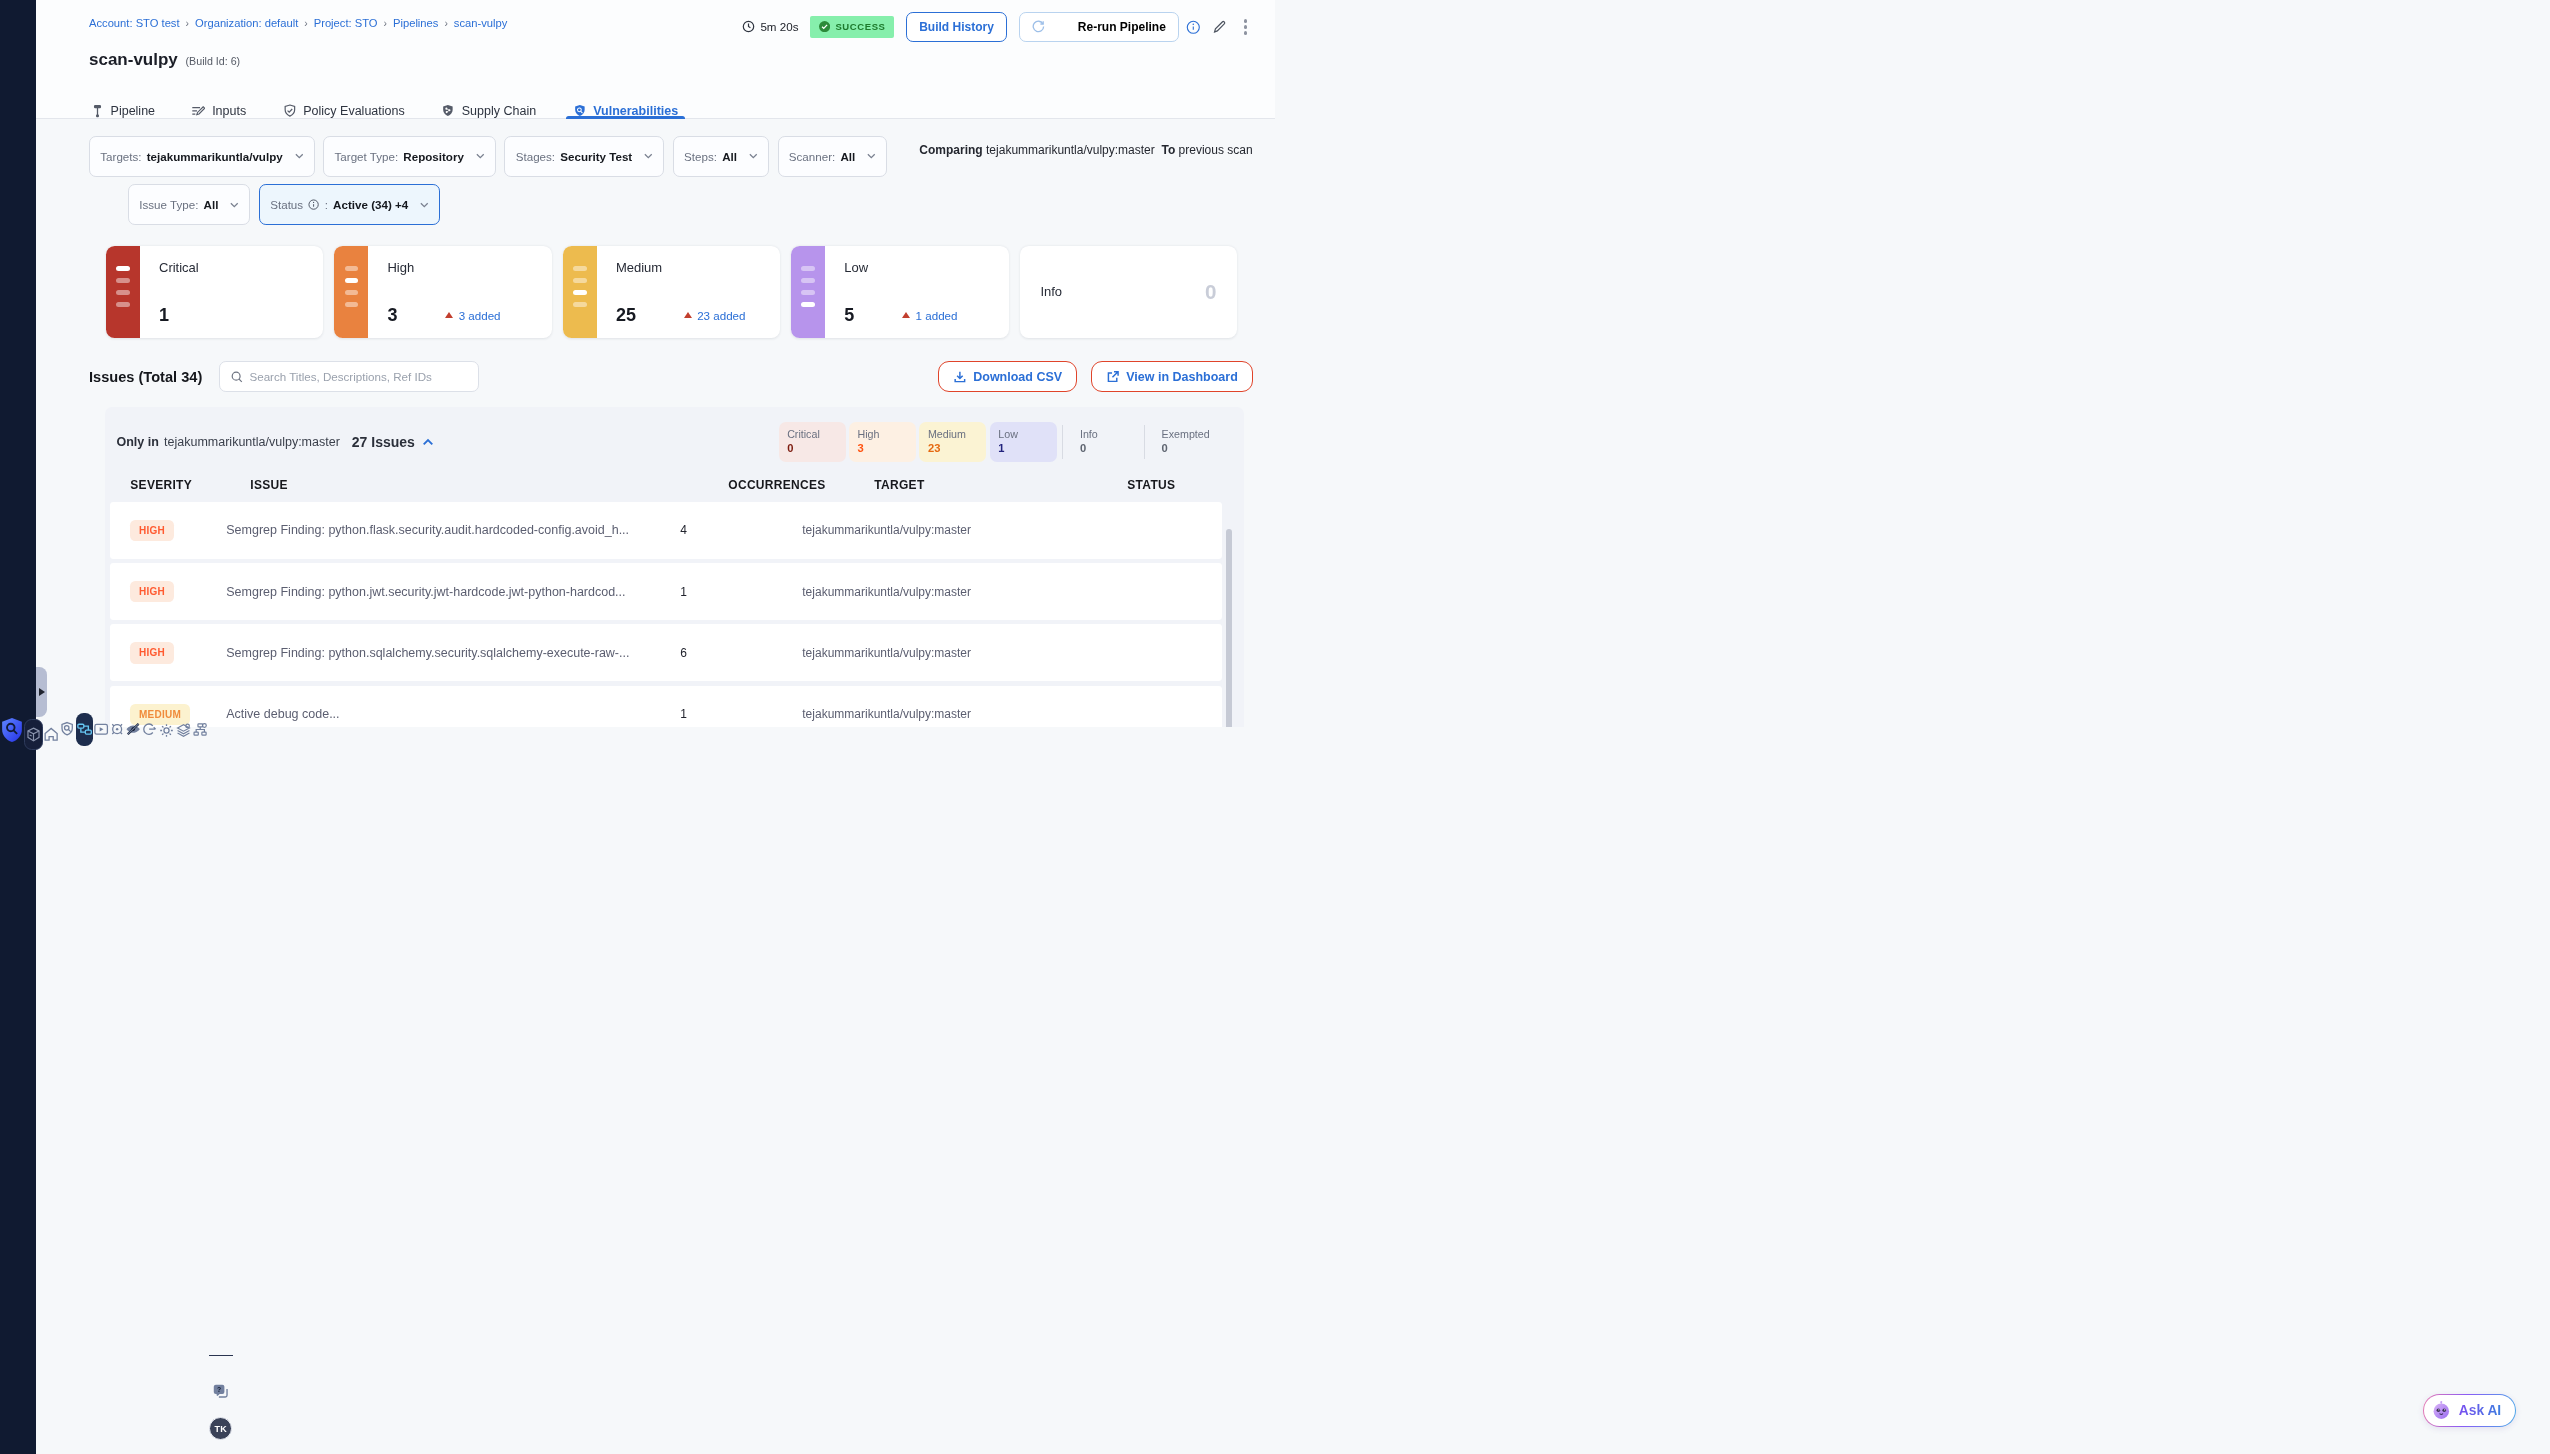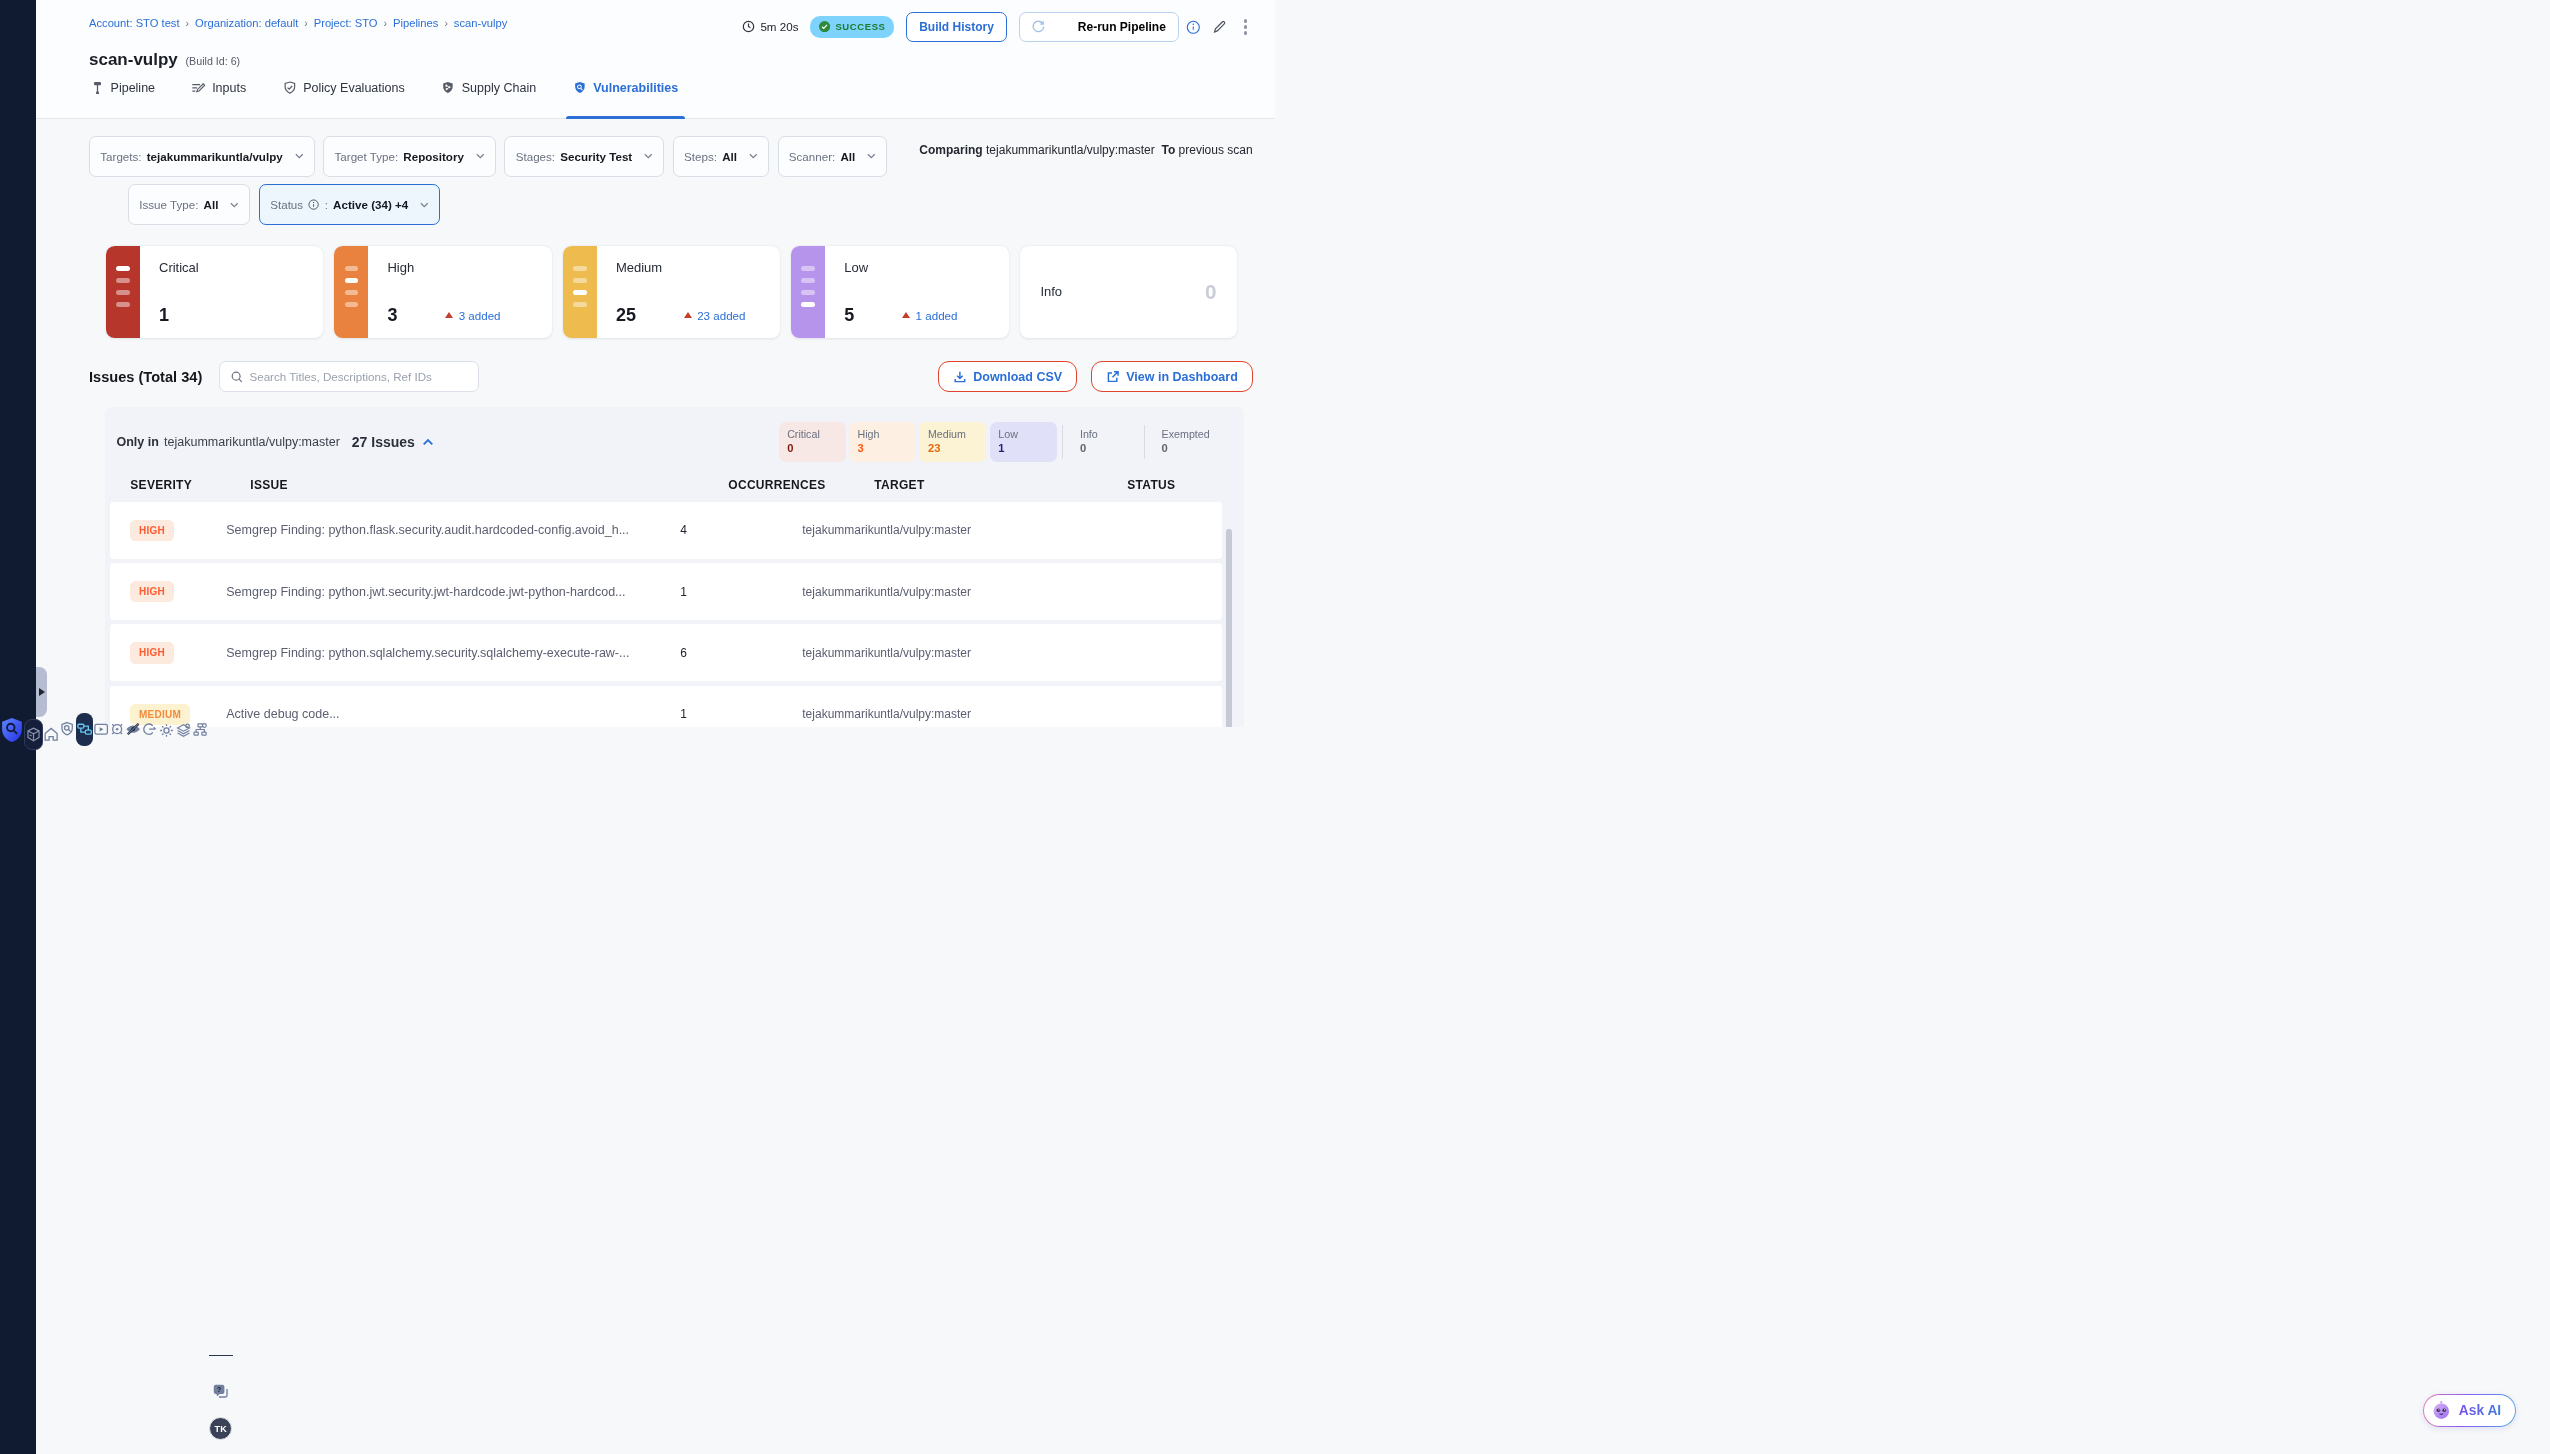--- a/index.html
+++ b/index.html
@@ -29,38 +29,38 @@
 
   
   .main{margin-left:36px;}
   .hdr{background:#fcfdfe;padding:12px 22.4px 10.3px 53px;}
   .hdr-top{display:flex;align-items:flex-start;justify-content:space-between;}
   .crumbs{display:flex;align-items:center;gap:6px;font-size:11.2px;margin-top:5.2px;}
   .crumb{color:#2b6fd6;text-decoration:none;cursor:pointer;}
   .crumb-sep{color:#6d7380;font-size:10.3px;}
   .controls{display:flex;align-items:center;gap:12px;}
   .duration{display:flex;align-items:center;gap:5.2px;font-size:11.6px;color:#1c1f27;}
-  .badge-success{display:flex;align-items:center;gap:5.2px;background:#7dd3fc;border-radius:10px;padding:5.2px 8.6px;
+  .badge-success{display:flex;align-items:center;gap:5.2px;background:#86efac;border-radius:2px;padding:5.2px 8.6px;
     font-size:9.5px;font-weight:700;color:#1d7a2c;letter-spacing:0.6px;}
   .btn{display:flex;align-items:center;gap:6.9px;background:#fff;border-radius:6.9px;font-size:12px;font-weight:700;
     padding:6.9px 12px;cursor:pointer;white-space:nowrap;}
   .btn-history{border:1.4px solid #2b6fd6;color:#2b6fd6;}
   .btn-rerun{border:1.4px solid #b9d3ef;color:#000000;font-weight:700;gap:33px;}
   .icon-btn{display:flex;align-items:center;justify-content:center;cursor:pointer;}
   .kebab{display:flex;flex-direction:column;gap:2.6px;padding:1.7px 5.2px;}
   .kebab i{width:3.4px;height:3.4px;border-radius:50%;background:#8d93a0;}
   .title-row{display:flex;align-items:baseline;gap:7.7px;margin-top:8.6px;}
   .page-title{font-size:17px;font-weight:700;color:#1b1e27;}
   .build-id{font-size:10.7px;color:#565b66;}
   .author-row{display:flex;align-items:center;gap:6.9px;margin-top:8.6px;border-left:1.7px solid #e8eaef;
     padding:3.4px 0 3.4px 8.6px;font-size:12px;color:#3c414d;}
 
   
   .tabbar{background:#fcfdfe;border-bottom:0.9px solid #e3e6ec;padding-left:53px;display:flex;gap:33px;height:38px;}
-  .tab{display:flex;align-items:flex-start;gap:6.9px;font-size:12.5px;color:#2e3440;cursor:pointer;position:relative;padding:0 1.7px;}
+  .tab{display:flex;align-items:flex-end;gap:6.9px;font-size:12.5px;color:#2e3440;cursor:pointer;position:relative;padding:0 1.7px;}
   .tab.active{color:#2b6fd6;font-weight:700;}
   .tab.active::after{content:"";position:absolute;left:-5.2px;right:-5.2px;bottom:-0.9px;height:2.6px;border-radius:2.6px 2.6px 0 0;background:#2b6fd6;}
 
   
   .content{padding:17px 22.4px 0 53px;}
   .filters{position:relative;}
   .chip-row{display:flex;gap:8.6px;align-items:center;}
   .chip-row+.chip-row{margin-top:7.7px;margin-left:39px;}
   .chip{display:inline-flex;align-items:center;gap:5.2px;background:#fcfdff;border:0.9px solid #d9dde5;border-radius:6.9px;
     padding:0 10.3px;height:41px;font-size:11.6px;cursor:pointer;white-space:nowrap;}

